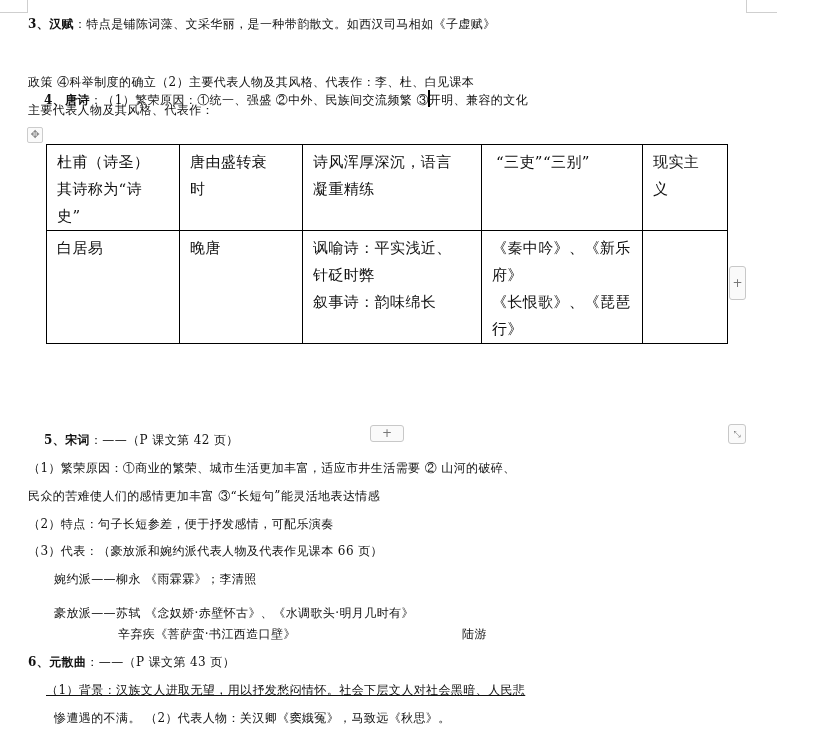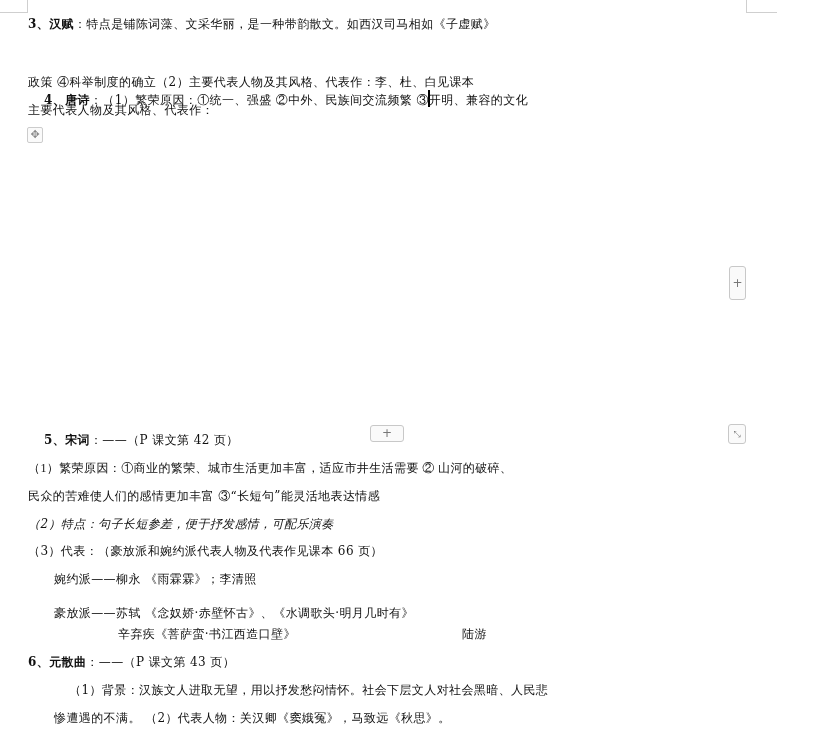--- a/index.html
+++ b/index.html
@@ -48,36 +48,80 @@
 
 <table class="poets">
   <colgroup>
     <col style="width:133px">
       <col style="width:123px">
       <col style="width:179px">
       <col style="width:161px">
       <col style="width:85px">
   </colgroup>
   <tbody>
+  <tr style="height:85px">
+    <td>
+          <div>杜甫（诗圣）</div>
+          <div>其诗称为“诗</div>
+          <div>史”</div>
+        </td>
+    <td>
+          <div>唐由盛转衰</div>
+          <div>时</div>
+        </td>
+    <td>
+          <div>诗风浑厚深沉，语言</div>
+          <div>凝重精练</div>
+        </td>
+    <td style="padding-left:14px">
+          <div>“三吏”“三别”</div>
+        </td>
+    <td>
+          <div>现实主</div>
+          <div>义</div>
+        </td>
+  </tr>
+  <tr style="height:112px">
+    <td>
+          <div>白居易</div>
+        </td>
+    <td>
+          <div>晚唐</div>
+        </td>
+    <td>
+          <div>讽喻诗：平实浅近、</div>
+          <div>针砭时弊</div>
+          <div>叙事诗：韵味绵长</div>
+        </td>
+    <td>
+          <div>《秦中吟》、《新乐</div>
+          <div>府》</div>
+          <div>《长恨歌》、《琵琶</div>
+          <div>行》</div>
+        </td>
+    <td>
+          <div></div>
+        </td>
+  </tr>
 </tbody>
   </table>
 
 <div class="ctrl add-col">+</div>
 <div class="ctrl add-row">+</div>
 <div class="ctrl resize">⤡</div>
 
 <div class="line" style="left:28px; top:430px;margin-left:16px;">
   <span class="b">5、宋词</span><span>：——（P 课文第 42 页）</span>
 </div>
-<div class="line" style="left:28px; top:458px;font-family:Liberation Serif, serif;">（1）繁荣原因：①商业的繁荣、城市生活更加丰富，适应市井生活需要   ② 山河的破碎、</div>
+<div class="line" style="left:28px; top:458px;">（1）繁荣原因：①商业的繁荣、城市生活更加丰富，适应市井生活需要   ② 山河的破碎、</div>
 <div class="line" style="left:28px; top:486px;">民众的苦难使人们的感情更加丰富      ③“长短句”能灵活地表达情感</div>
-<div class="line" style="left:28px; top:514px;font-style:italic;">（2）特点：句子长短参差，便于抒发感情，可配乐演奏</div>
+<div class="line" style="left:28px; top:514px;">（2）特点：句子长短参差，便于抒发感情，可配乐演奏</div>
 <div class="line" style="left:28px; top:541px;">（3）代表：（豪放派和婉约派代表人物及代表作见课本 66 页）</div>
 <div class="line" style="left:54px; top:569px;">婉约派——柳永 《雨霖霖》；李清照</div>
 <div class="line" style="left:54px; top:603px;">豪放派——苏轼 《念奴娇·赤壁怀古》、《水调歌头·明月几时有》</div>
 <div class="line" style="left:118px; top:624px;">辛弃疾《菩萨蛮·书江西造口壁》</div>
 <div class="line" style="left:462px; top:624px;">陆游</div>
 
 <div class="line" style="left:28px; top:652px;">
   <span class="b">6、元散曲</span><span>：——（P 课文第 43 页）</span>
 </div>
-<div class="line" style="left:69px; top:680px;">（1）背景：汉族文人进取无望，用以抒发愁闷情怀。社会下层文人对社会黑暗、人民悲</div>
+<div class="line" style="left:46px; top:680px;text-decoration:underline;">（1）背景：汉族文人进取无望，用以抒发愁闷情怀。社会下层文人对社会黑暗、人民悲</div>
 <div class="line" style="left:54px; top:708px;">惨遭遇的不满。 （2）代表人物：关汉卿《窦娥冤》，马致远《秋思》。</div>
 
 </body></html>

